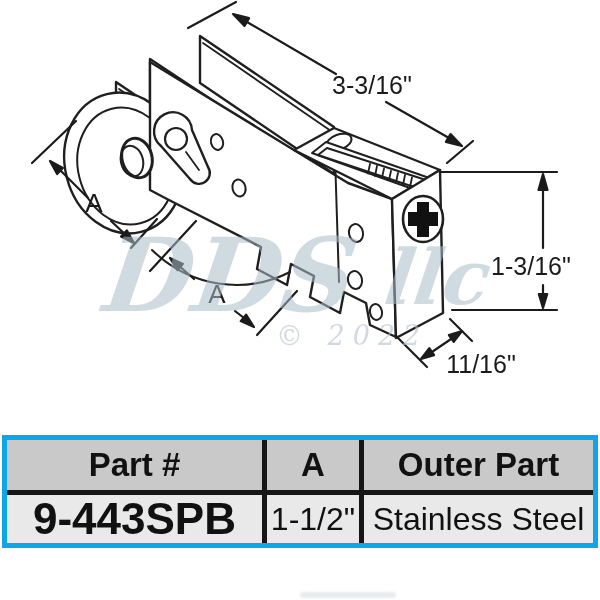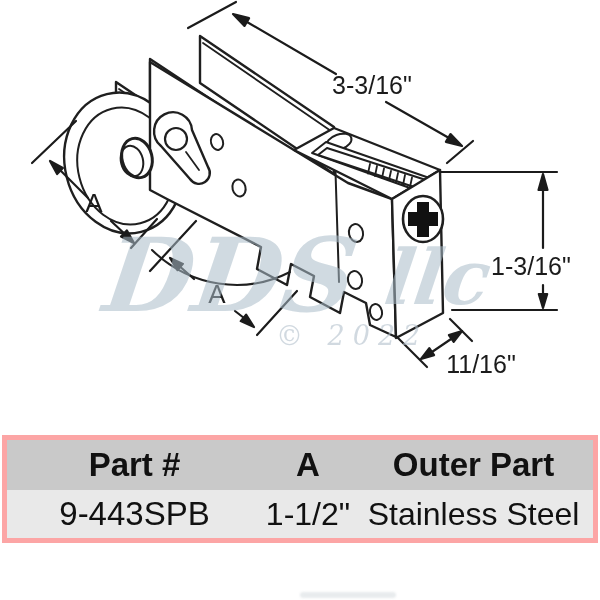--- a/index.html
+++ b/index.html
@@ -21,27 +21,27 @@
   .wm-llc{left:386px;top:240px;font-size:76px;line-height:1;font-weight:bold;
           transform:skewX(-8deg);}
   .wm-cr{left:276px;top:322px;font-size:27px;line-height:1;letter-spacing:8px;
          color:rgba(178,192,203,0.6);}
   .bottom-smudge{position:absolute;left:300px;top:592px;width:96px;height:6px;
          background:rgba(205,210,214,0.45);border-radius:3px;filter:blur(1px);}
   
   .spec-table{
     position:absolute;left:2px;top:435px;width:586px;
     display:grid;grid-template-columns:255px 92px 1fr;grid-template-rows:50px 48px;
-    background:#161616;border:5px solid #fca5a5;
+    gap:5px;background:#161616;border:5px solid #0ea5e9;
   }
   .cell{display:flex;align-items:center;justify-content:center;
         font-family:"Liberation Sans", sans-serif;color:#111;overflow:hidden;}
   .cell.hd{background:#c9c9c9;font-weight:bold;font-size:33px;}
   .cell.dt{background:#e9e9e9;font-size:32px;}
-  .cell.dt.bold{font-weight:normal;font-size:33px;}
+  .cell.dt.bold{font-weight:bold;font-size:44px;}
 </style>
 </head>
 <body>
 
 <div id="stage">
 
   <svg id="drawing" width="600" height="600" viewBox="0 0 600 600" stroke-linejoin="round" stroke-linecap="round">
 
     <g stroke="#1f1f1f" fill="none" stroke-width="2.4">
 

